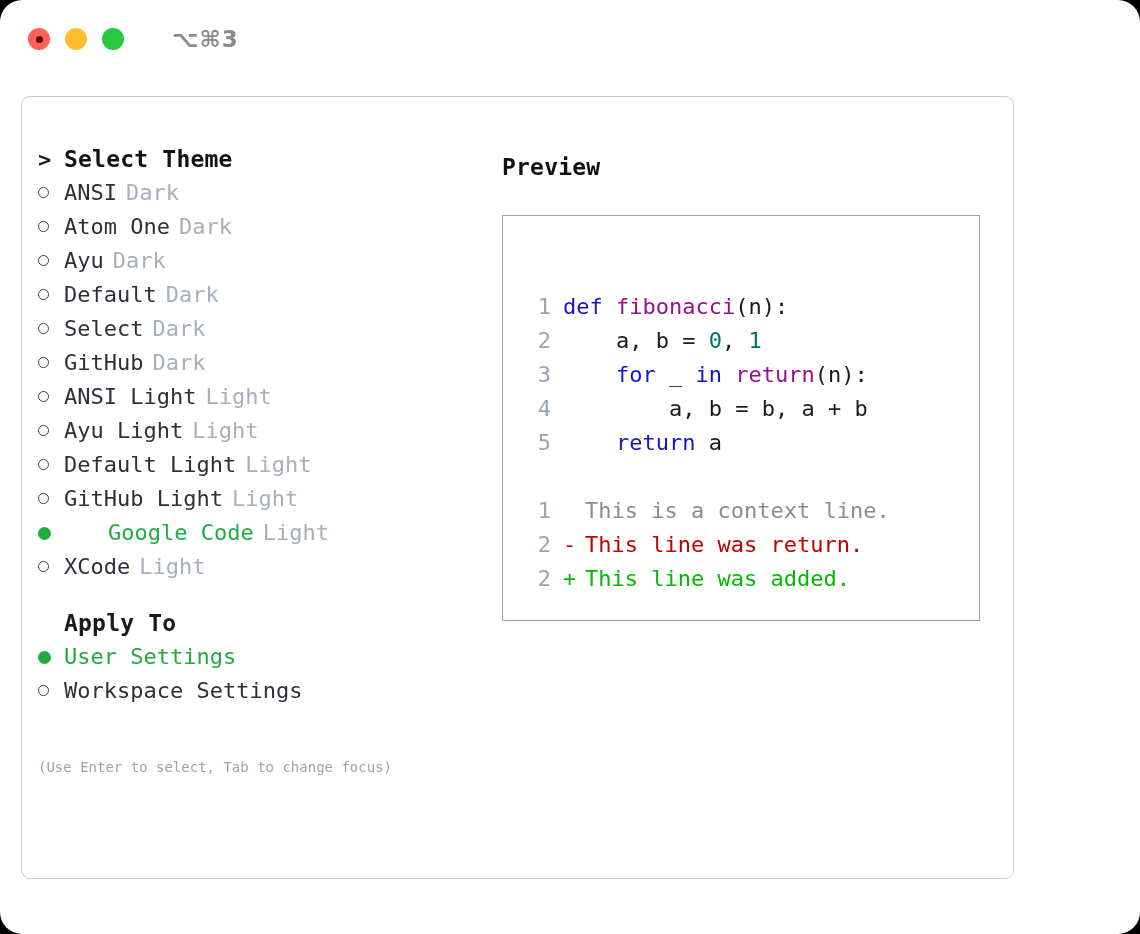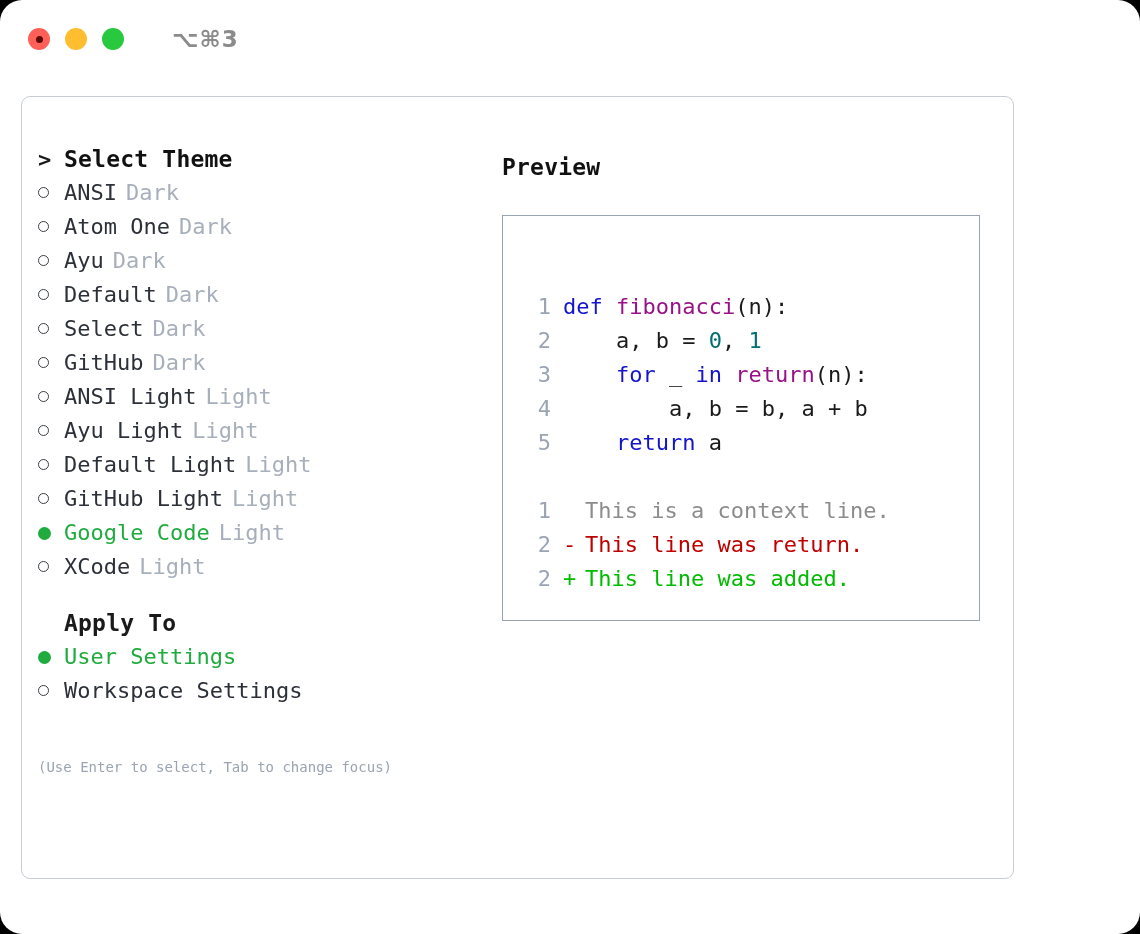--- a/index.html
+++ b/index.html
@@ -146,20 +146,21 @@
     font-weight: bold;
     color: #1a1a1a;
   }
 
   .theme-name {
     color: #2c3038;
     font-size: 22px;
   }
   .theme-name.selected {
     color: #1fab3e;
+    margin-left: 44px;
   }
   .theme-kind {
     color: #a7afbb;
     font-size: 22px;
     margin-left: 9px;
   }
 
   .apply-name {
     color: #2c3038;
     font-size: 22px;

